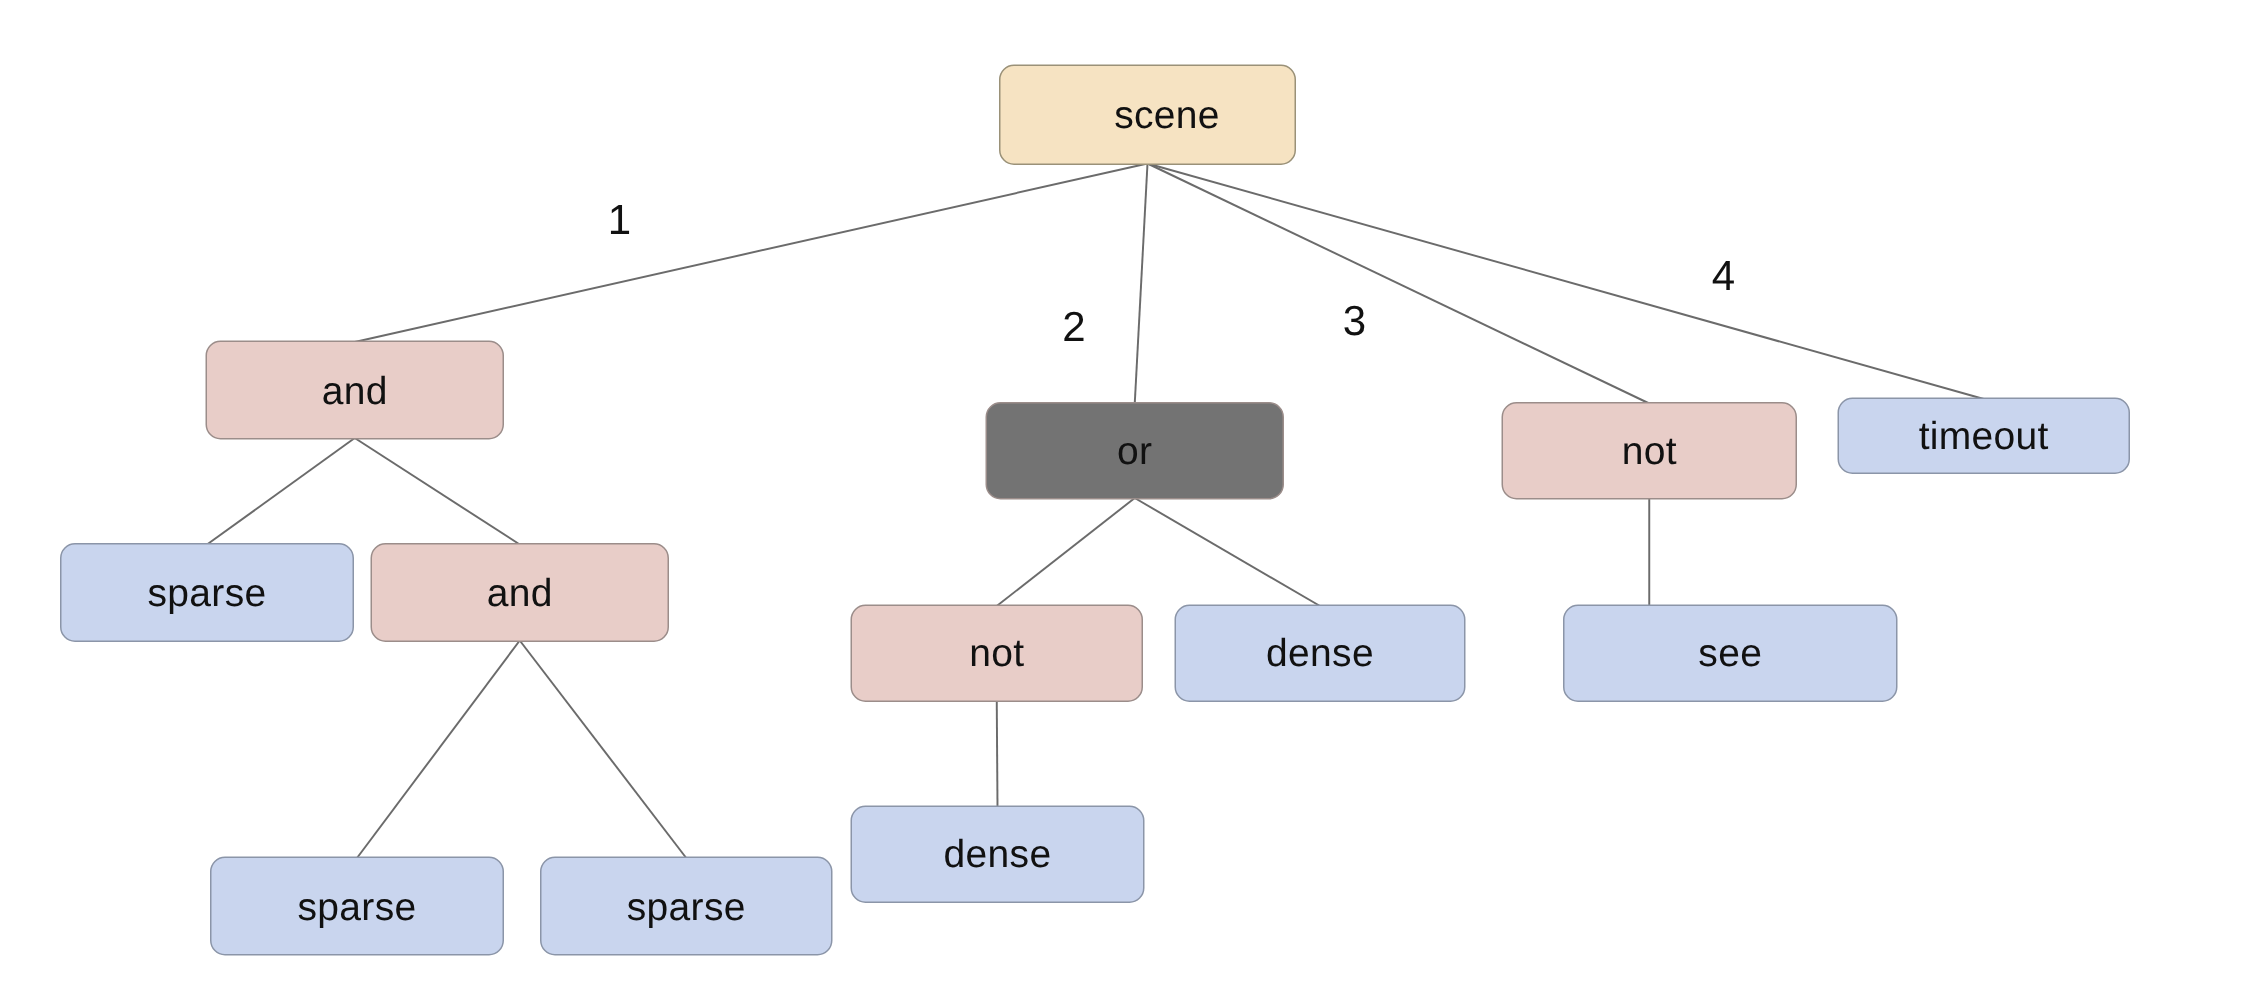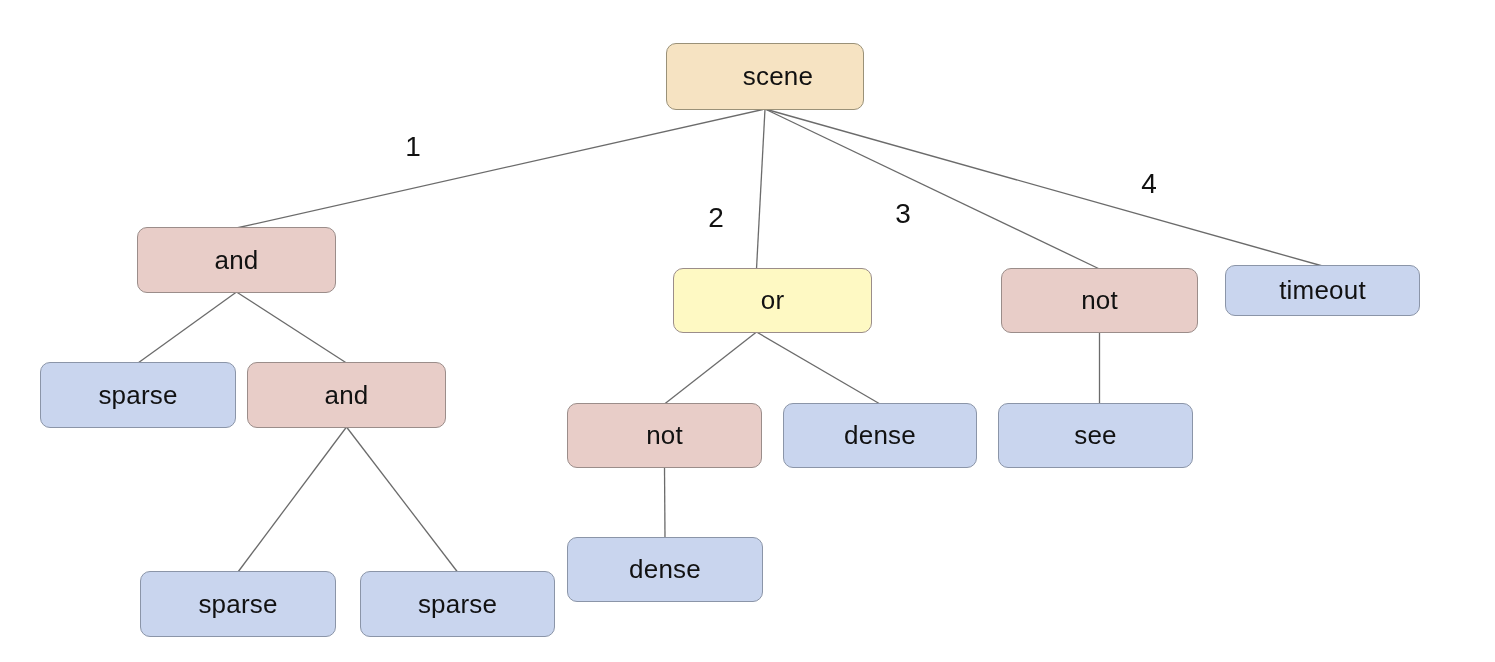--- a/index.html
+++ b/index.html
@@ -54,24 +54,24 @@
       <line x1="756.5" y1="332" x2="880" y2="404" stroke="#6b6b6b" stroke-width="1.3"></line>
       <line x1="664.5" y1="467" x2="665" y2="538" stroke="#6b6b6b" stroke-width="1.3"></line>
       <line x1="1099.5" y1="332" x2="1099.5" y2="404" stroke="#6b6b6b" stroke-width="1.3"></line>
     </svg>
 <div class="edge-label" style="left: 413px; top: 147px;">1</div>
     <div class="edge-label" style="left: 716px; top: 218px;">2</div>
     <div class="edge-label" style="left: 903px; top: 214px;">3</div>
     <div class="edge-label" style="left: 1149px; top: 184px;">4</div>
     <div class="node" style="left: 666px; top: 43px; width: 198px; height: 67px; background: rgb(246, 227, 194); border-color: rgb(154, 145, 120); padding-left: 26px;">scene</div>
     <div class="node" style="left: 137px; top: 227px; width: 199px; height: 66px; background: rgb(232, 205, 200); border-color: rgb(155, 141, 138);">and</div>
-    <div class="node" style="left: 657px; top: 268px; width: 199px; height: 65px; background: #fef9c3; border-color: rgb(155, 141, 138); margin-left: 16px;">or</div>
+    <div class="node" style="left: 657px; top: 268px; width: 199px; height: 65px; background: #737373; border-color: rgb(155, 141, 138);">or</div>
     <div class="node" style="left: 1001px; top: 268px; width: 197px; height: 65px; background: rgb(232, 205, 200); border-color: rgb(155, 141, 138);">not</div>
     <div class="node" style="left: 1225px; top: 265px; width: 195px; height: 51px; background: rgb(201, 213, 238); border-color: rgb(139, 149, 168);">timeout</div>
     <div class="node" style="left: 40px; top: 362px; width: 196px; height: 66px; background: rgb(201, 213, 238); border-color: rgb(139, 149, 168);">sparse</div>
     <div class="node" style="left: 247px; top: 362px; width: 199px; height: 66px; background: rgb(232, 205, 200); border-color: rgb(155, 141, 138);">and</div>
     <div class="node" style="left: 567px; top: 403px; width: 195px; height: 65px; background: rgb(232, 205, 200); border-color: rgb(155, 141, 138);">not</div>
     <div class="node" style="left: 783px; top: 403px; width: 194px; height: 65px; background: rgb(201, 213, 238); border-color: rgb(139, 149, 168);">dense</div>
-    <div class="node" style="left: 998px; top: 403px; width: 195px; height: 65px; background: rgb(201, 213, 238); border-color: rgb(139, 149, 168);">see</div>
+    <div class="node" style="left: 1042px; top: 403px; width: 223px; height: 65px; background: rgb(201, 213, 238); border-color: rgb(139, 149, 168);">see</div>
     <div class="node" style="left: 567px; top: 537px; width: 196px; height: 65px; background: rgb(201, 213, 238); border-color: rgb(139, 149, 168);">dense</div>
     <div class="node" style="left: 140px; top: 571px; width: 196px; height: 66px; background: rgb(201, 213, 238); border-color: rgb(139, 149, 168);">sparse</div>
     <div class="node" style="left: 360px; top: 571px; width: 195px; height: 66px; background: rgb(201, 213, 238); border-color: rgb(139, 149, 168);">sparse</div>
   </div>
 
 </body></html>

